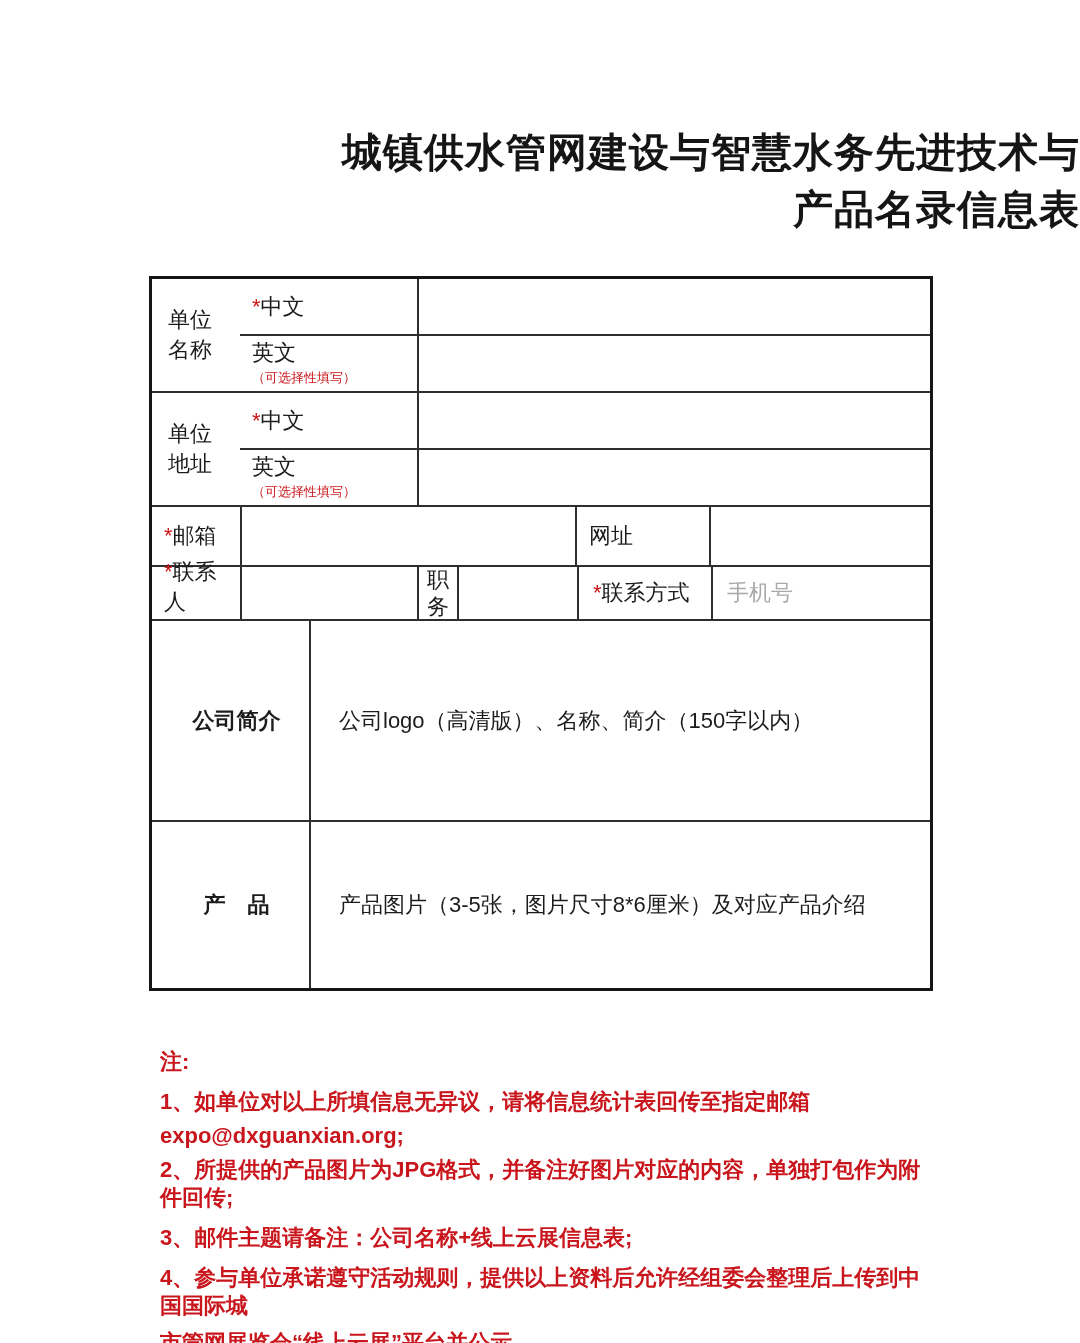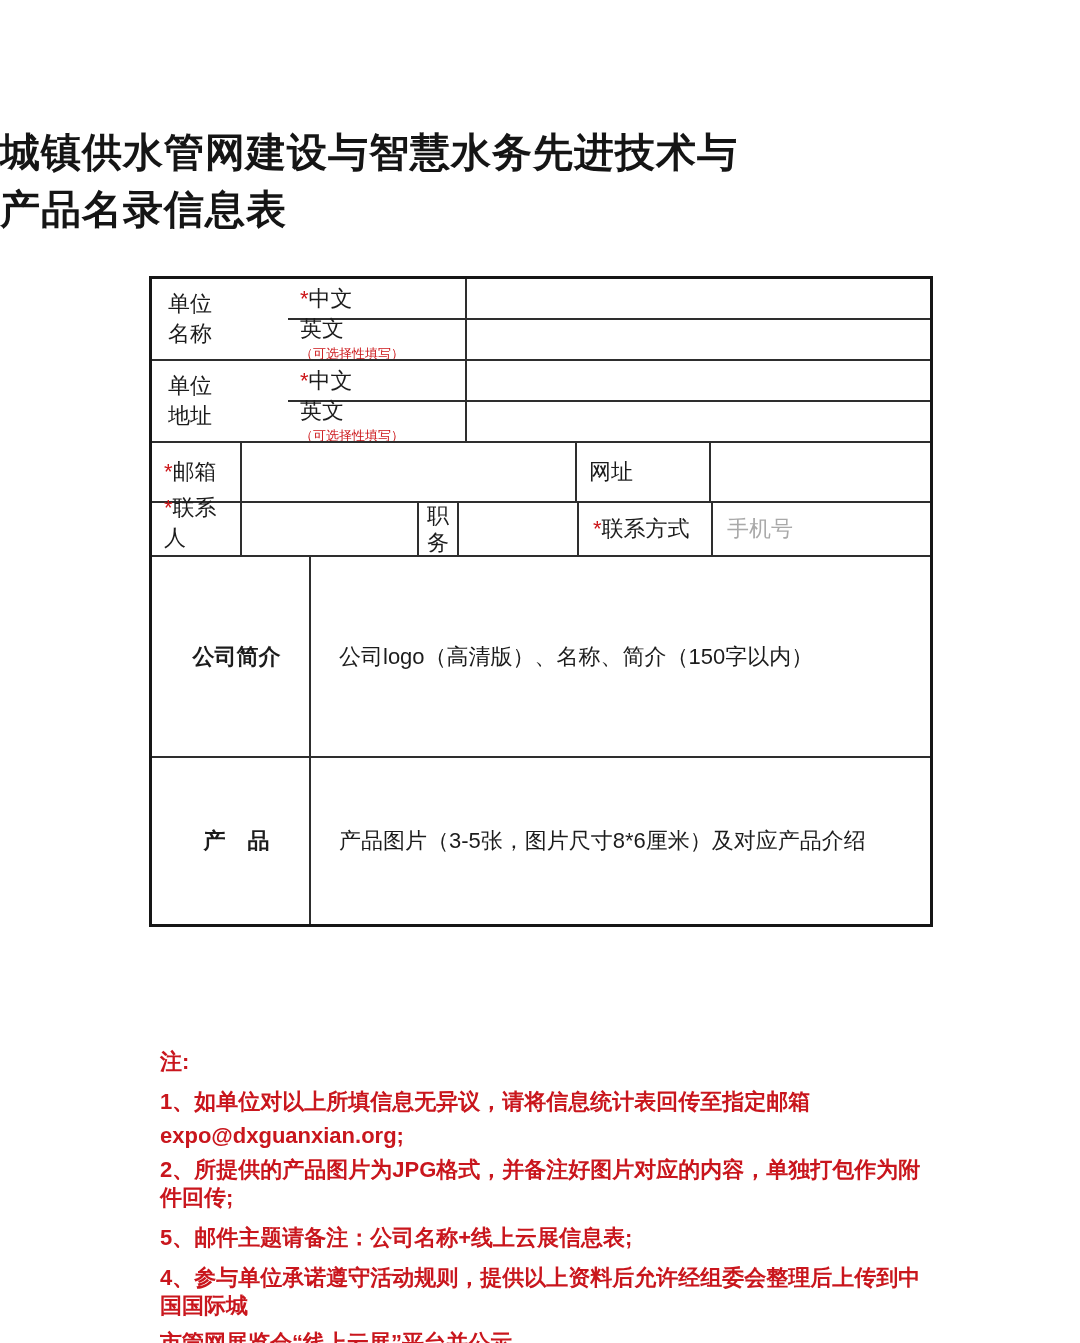--- a/index.html
+++ b/index.html
@@ -6,42 +6,42 @@
   body{
     width:1080px;height:1343px;
     background:#ffffff;
     font-family:"Liberation Sans", sans-serif;
     position:relative;
     color:#1c1c1c;
   }
   
   .title{
     position:absolute;top:124px;left:0;width:100%;
-    text-align:left;font-weight:700;font-size:40px;line-height:57px;
+    text-align:right;font-weight:700;font-size:40px;line-height:57px;
     color:#151515;letter-spacing:1px;
   }
   
   .tbl{
     position:absolute;left:149px;top:276px;width:784px;
     box-sizing:border-box;border:3px solid #161616;
     display:flex;flex-direction:column;
     font-size:22px;background:#ffffff;
   }
   .row{display:flex;border-top:2px solid #2e2e2e;}
   .row:first-child{border-top:none;}
   .cell{
     box-sizing:border-box;border-left:2px solid #2e2e2e;
     display:flex;align-items:center;min-width:0;
   }
   .cell:first-child{border-left:none;}
   .rcol{flex:1;display:flex;flex-direction:column;min-width:0;}
   .subrow{display:flex;flex:1;border-top:2px solid #2e2e2e;min-height:0;}
   .subrow:first-child{border-top:none;}
   
-  .h-sect{height:80px;gap:48px;}
+  .h-sect{height:112px;}
   .h-58{height:58px;}
   .h-52{height:52px;}
   .h-profile{height:199px;}
   .h-product{height:166px;}
   
   .w-label{width:88px;flex:none;}
   .w-sub{width:177px;flex:none;}
   .w-pos{width:40px;flex:none;}
   .w-mid{width:120px;flex:none;}
   .w-tel{width:335px;flex:none;}
@@ -195,16 +195,16 @@
     </div>
   </div>
 
 </div>
 
 <div class="notes">
   <div class="note-line loose">注:</div>
   <div class="note-line tight">1、如单位对以上所填信息无异议，请将信息统计表回传至指定邮箱</div>
   <div class="note-line tight">expo@dxguanxian.org;</div>
   <div class="note-line loose">2、所提供的产品图片为JPG格式，并备注好图片对应的内容，单独打包作为附件回传;</div>
-  <div class="note-line loose">5、邮件主题请备注：公司名称+线上云展信息表;</div>
+  <div class="note-line loose">3、邮件主题请备注：公司名称+线上云展信息表;</div>
   <div class="note-line">4、参与单位承诺遵守活动规则，提供以上资料后允许经组委会整理后上传到中国国际城</div>
   <div class="note-line">市管网展览会“线上云展”平台并公示。</div>
 </div>
 
 </body></html>

